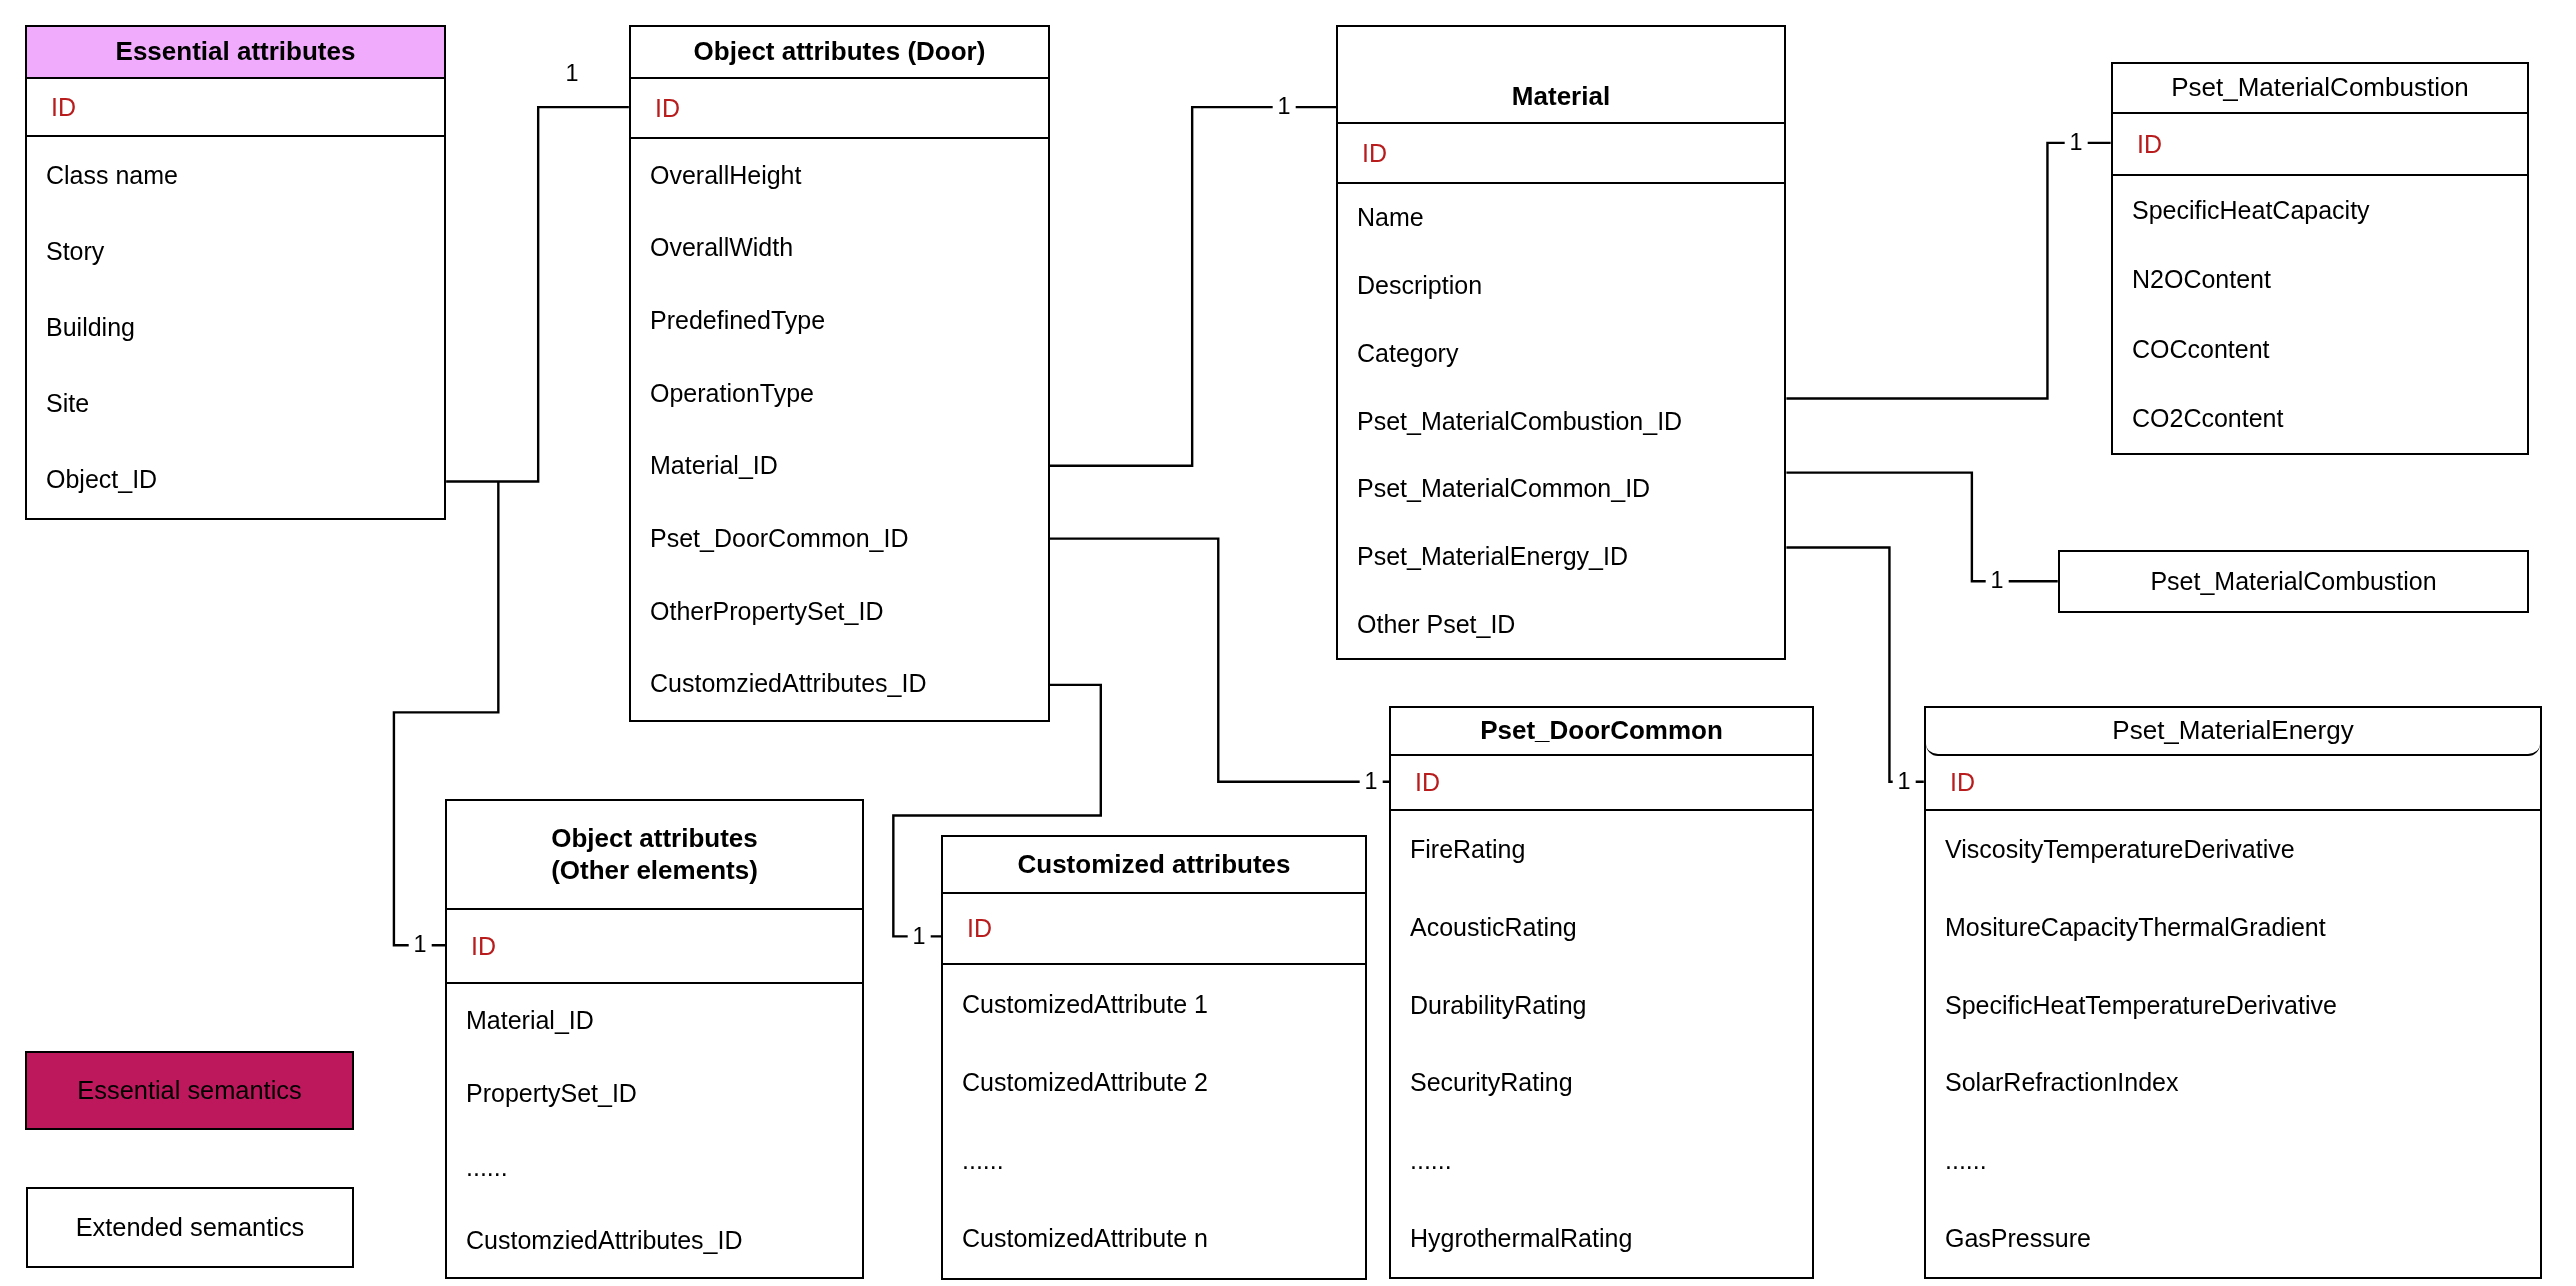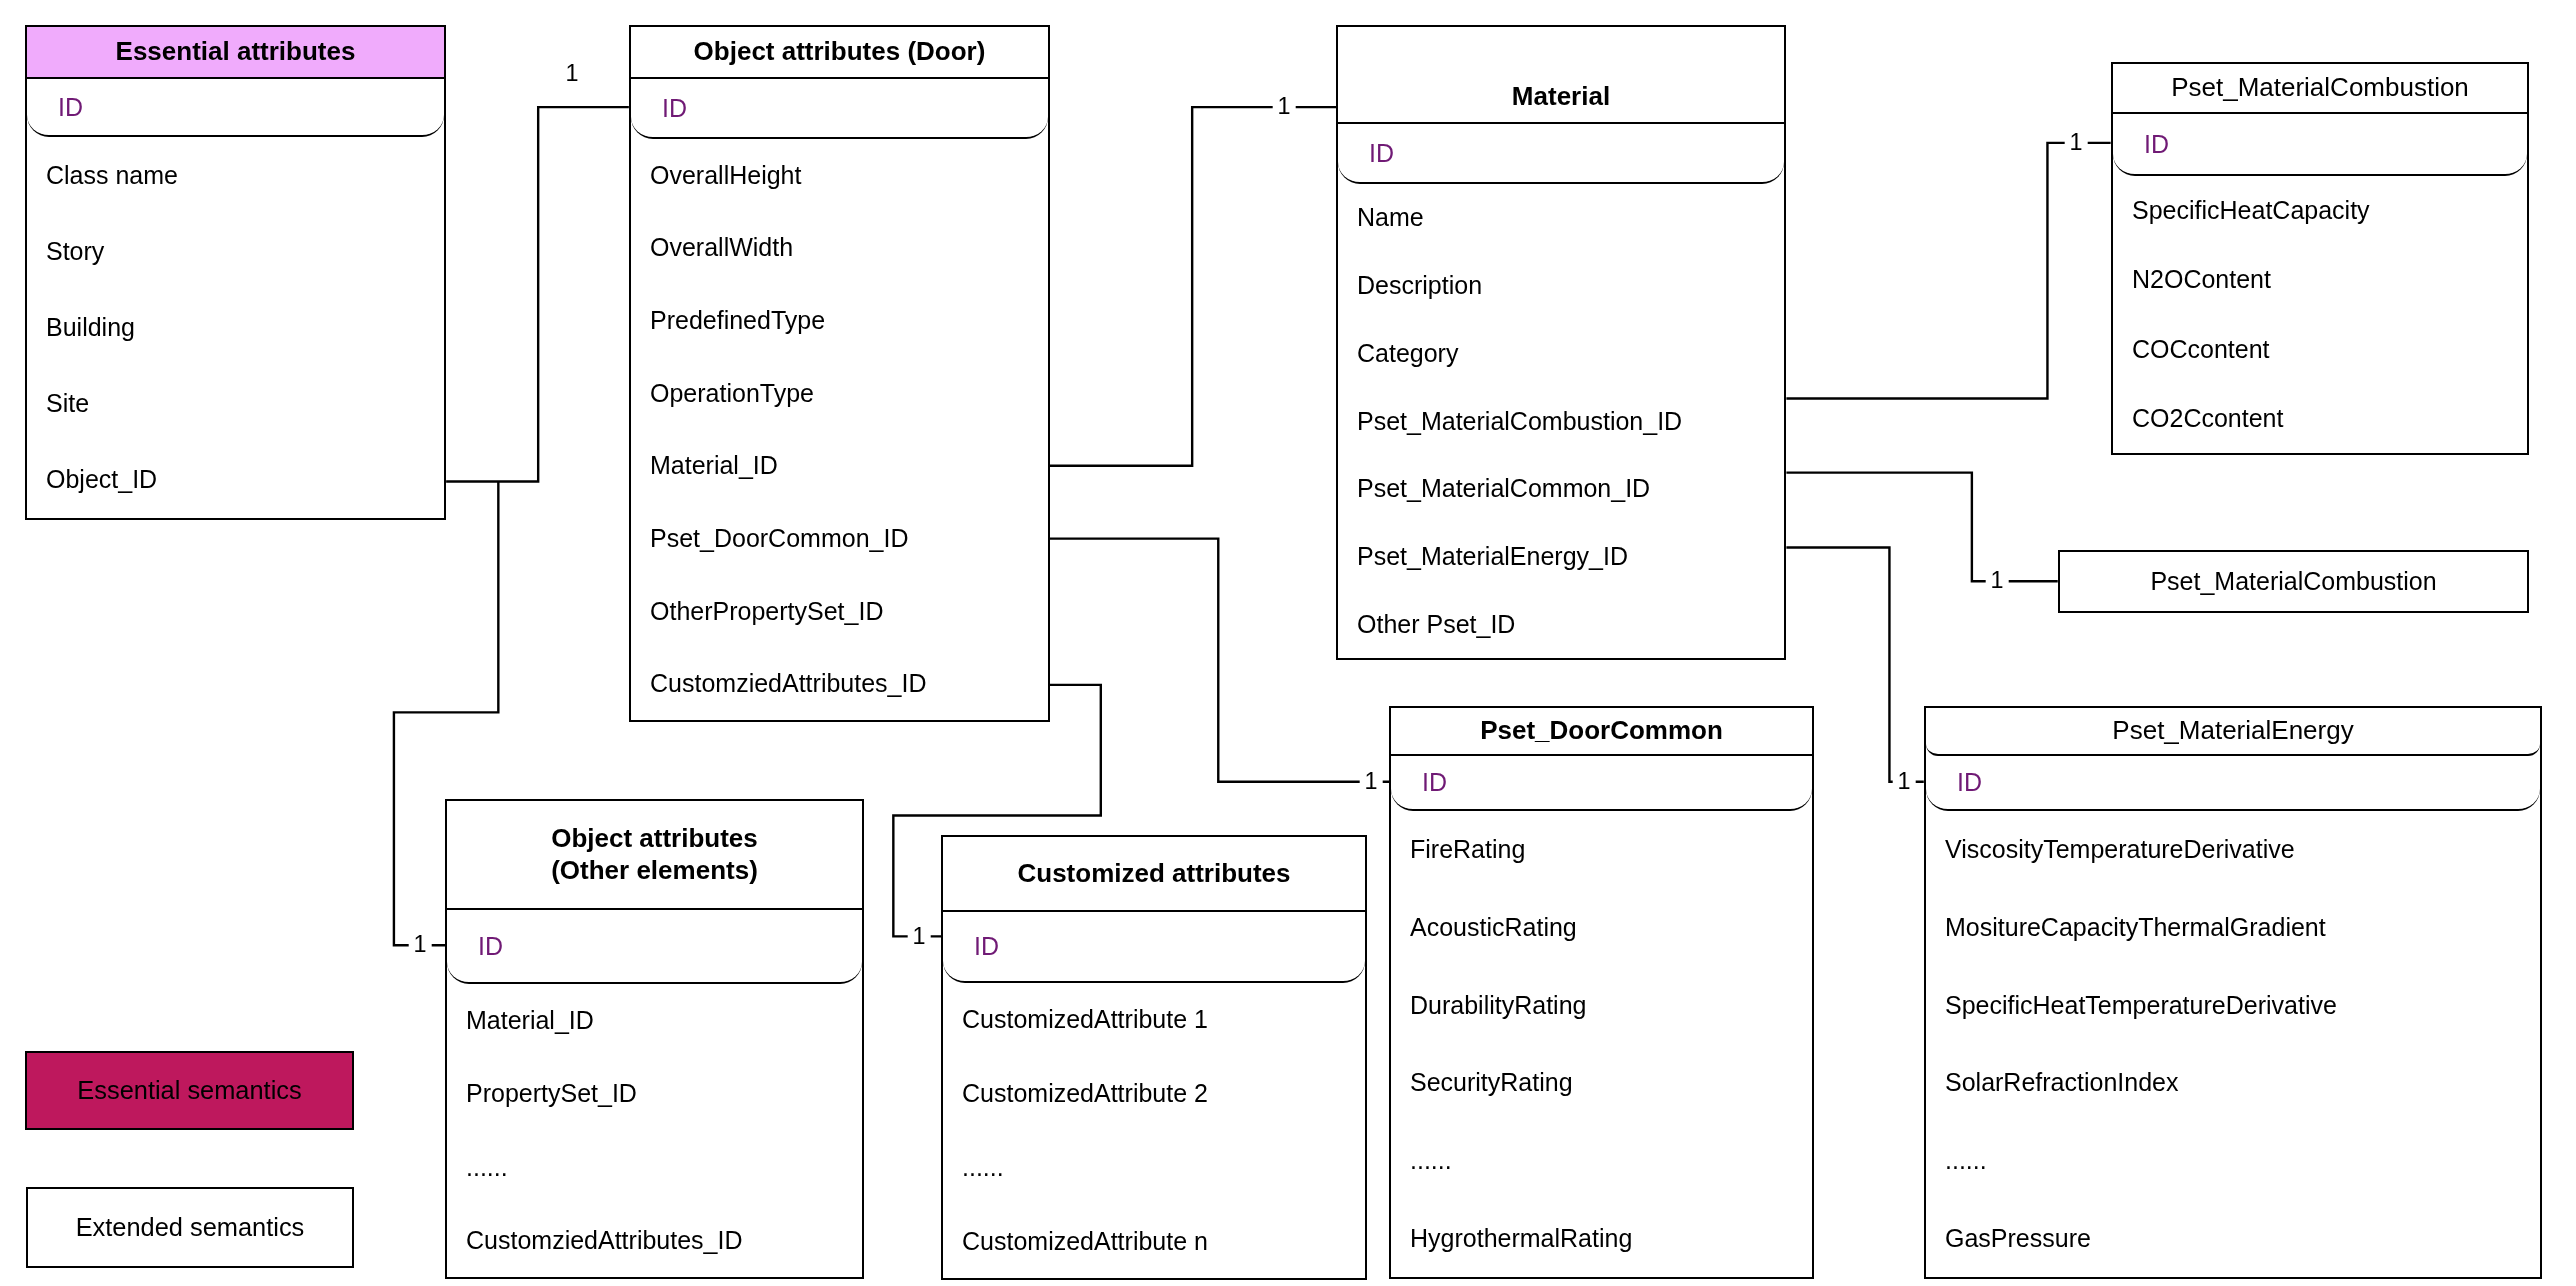--- a/index.html
+++ b/index.html
@@ -37,24 +37,23 @@
     color: #000000;
   }
   .hdr.regular { font-weight: normal; }
   .hdr.gray { background: #f0abfc; }
   .idrow {
     flex: 0 0 auto;
     box-sizing: border-box;
     border-bottom: 2.1px solid #000000;
     display: flex;
     align-items: center;
-    padding-left: 31px;
+    padding-left: 24px;
     font-size: 25px;
-    color: #701a75;
-    border-radius: 22px;
+    color: #b91c1c;
   }
   .abody { flex: 1 1 auto; display: flex; flex-direction: column; }
   .attr {
     flex: 1 1 0;
     display: flex;
     align-items: center;
     padding-left: 19px;
     font-size: 25px;
     color: #000000;
     white-space: nowrap;
@@ -206,21 +205,21 @@
     <div class="idrow" style="height:74px;">ID</div>
     <div class="abody">
       <div class="attr">Material_ID</div>
       <div class="attr">PropertySet_ID</div>
       <div class="attr">......</div>
       <div class="attr">CustomziedAttributes_ID</div>
     </div>
   </div>
 
   <div class="entity" style="left:941px; top:835px; width:426px; height:445px;">
-    <div class="hdr" style="height:75px;">Customized attributes</div>
+    <div class="hdr" style="height:57px;">Customized attributes</div>
     <div class="idrow" style="height:71px;">ID</div>
     <div class="abody">
       <div class="attr">CustomizedAttribute 1</div>
       <div class="attr">CustomizedAttribute 2</div>
       <div class="attr">......</div>
       <div class="attr">CustomizedAttribute n</div>
     </div>
   </div>
 
   <div class="legend gray" style="left:25px; top:1051px; width:329px; height:79px;">Essential semantics</div>

